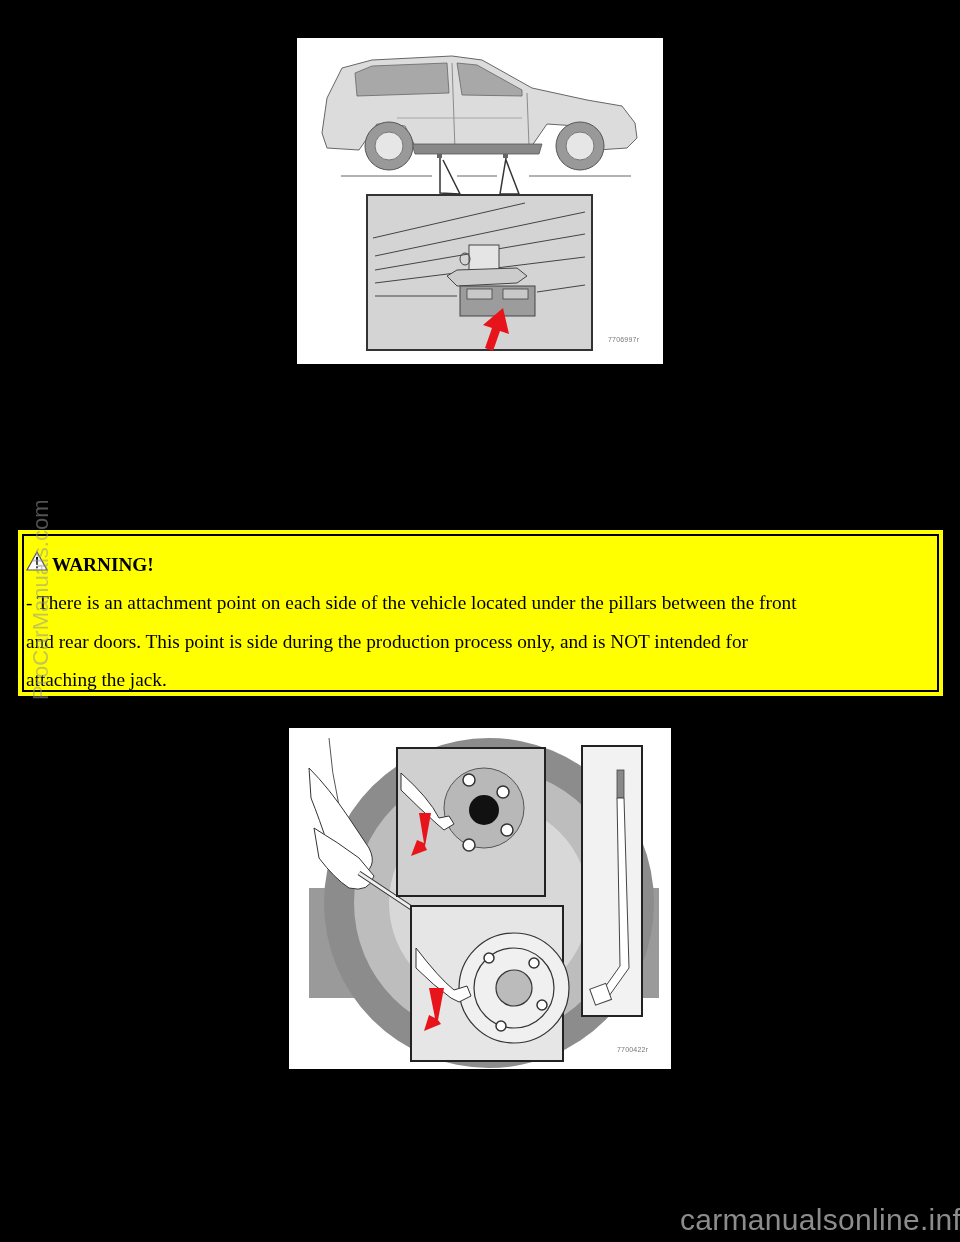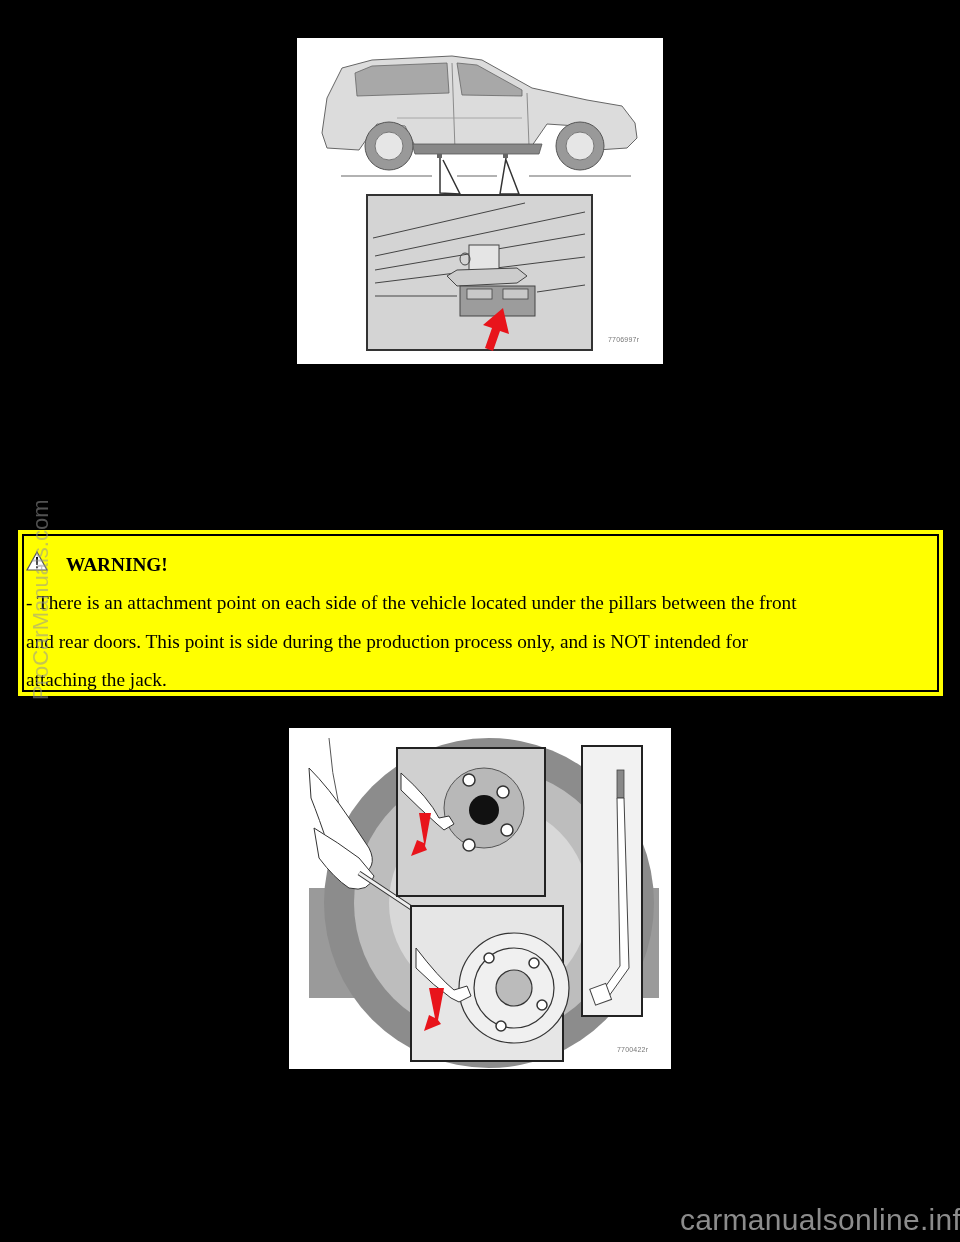--- a/index.html
+++ b/index.html
@@ -22,21 +22,21 @@
     }
     #warning-inner {
       position: absolute; left: 4px; top: 4px; right: 4px; bottom: 4px;
       border: 2px solid #000; box-sizing: border-box;
     }
     #warning-text {
       position: absolute; left: 8px; top: 20px; right: 8px;
       font-size: 19.3px; line-height: 26.5px; color: #000;
     }
     .warn-head { display: flex; align-items: flex-end; height: 28px; }
-    .warn-title { font-weight: bold; margin-left: 18px; }
+    .warn-title { font-weight: bold; margin-left: 4px; }
     .warn-line { white-space: nowrap; margin-top: 12px; }
     #watermark-side {
       position: absolute; left: 28px; top: 700px;
       transform-origin: left top; transform: rotate(-90deg);
       font-family: "Liberation Sans", sans-serif; font-size: 22px;
       color: rgba(150,150,150,0.55); white-space: nowrap; pointer-events: none;
     }
     #watermark-bottom {
       position: absolute; left: 680px; top: 1203px;
       font-family: "Liberation Sans", sans-serif; font-size: 30px;

